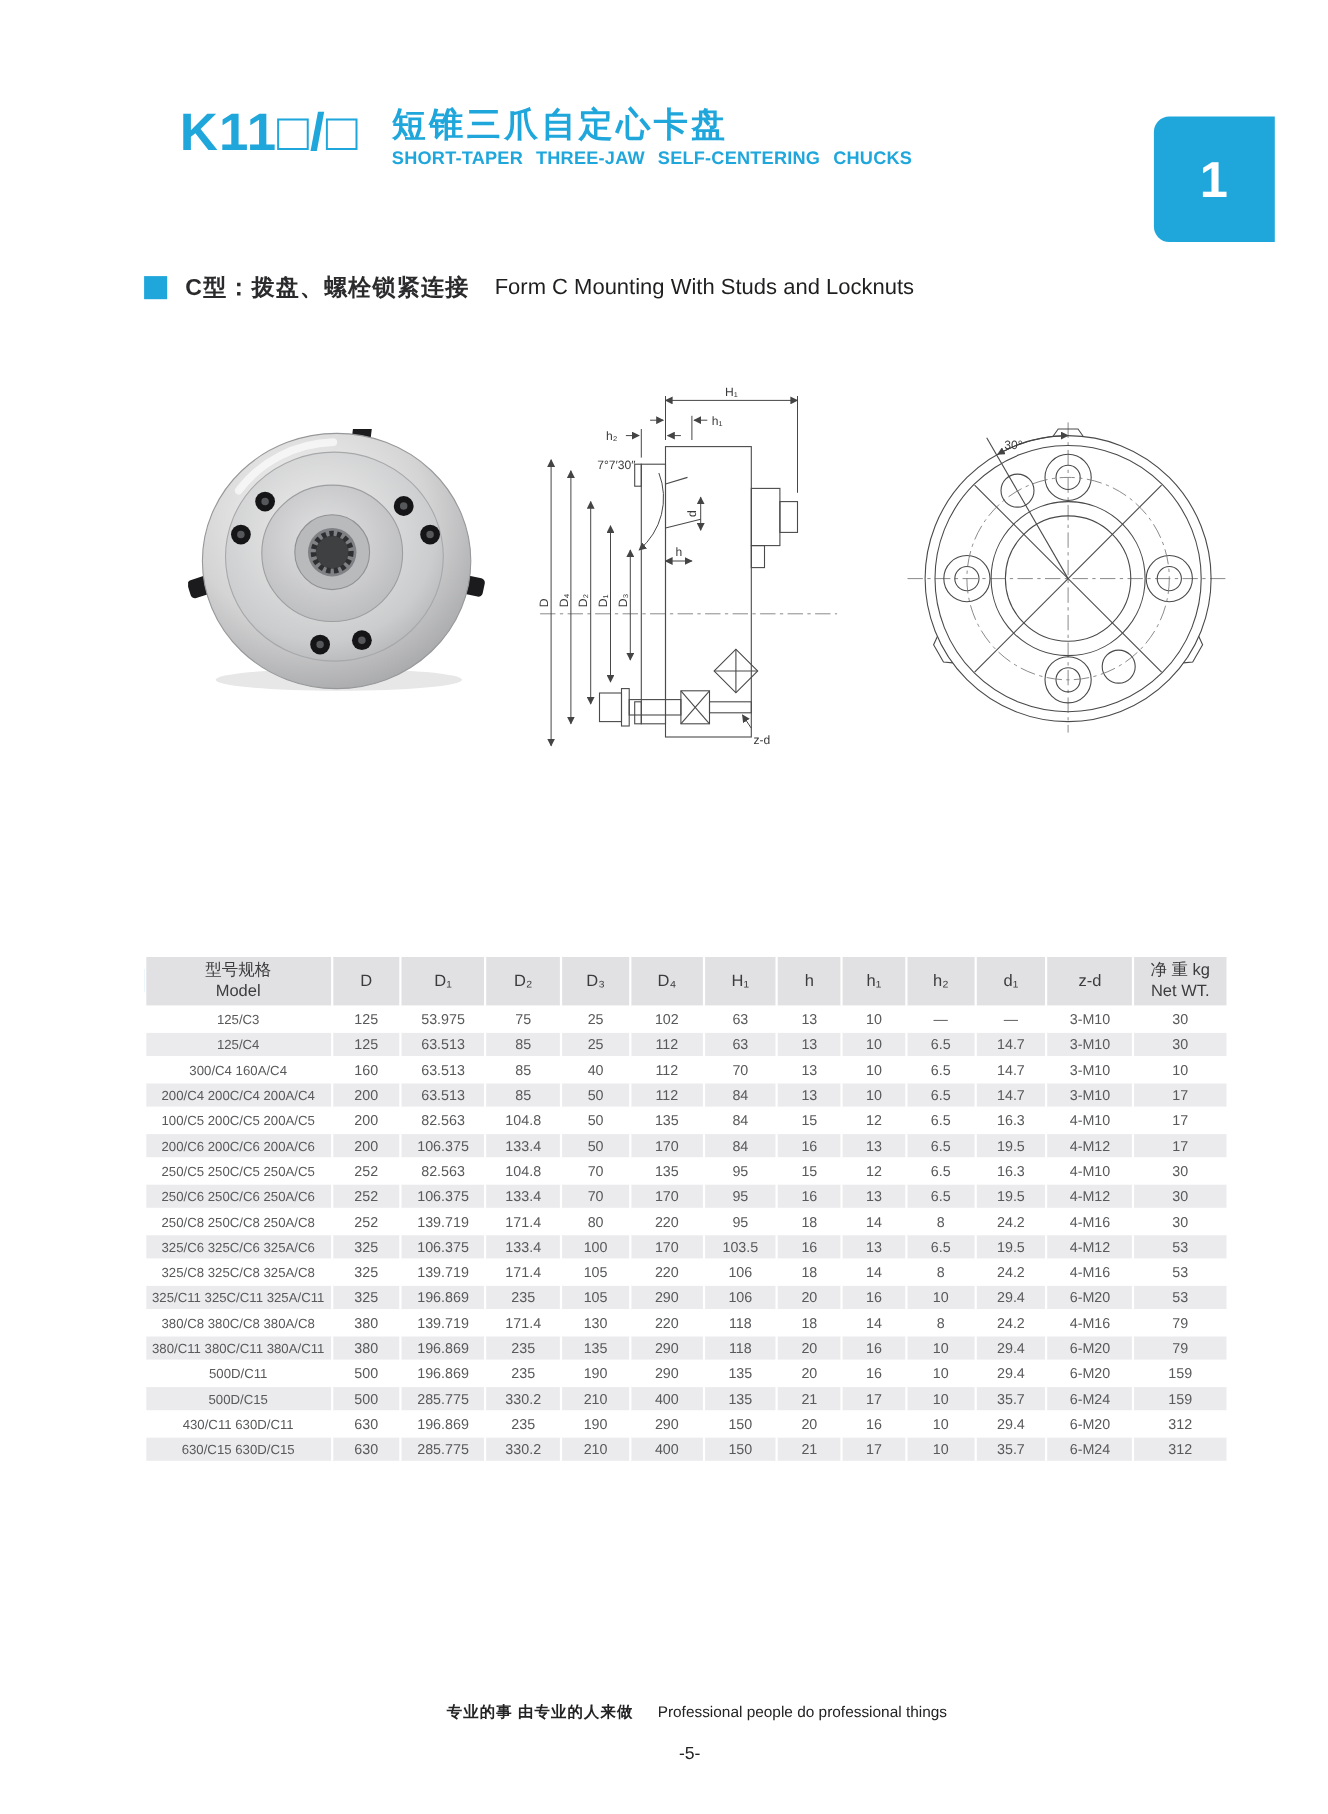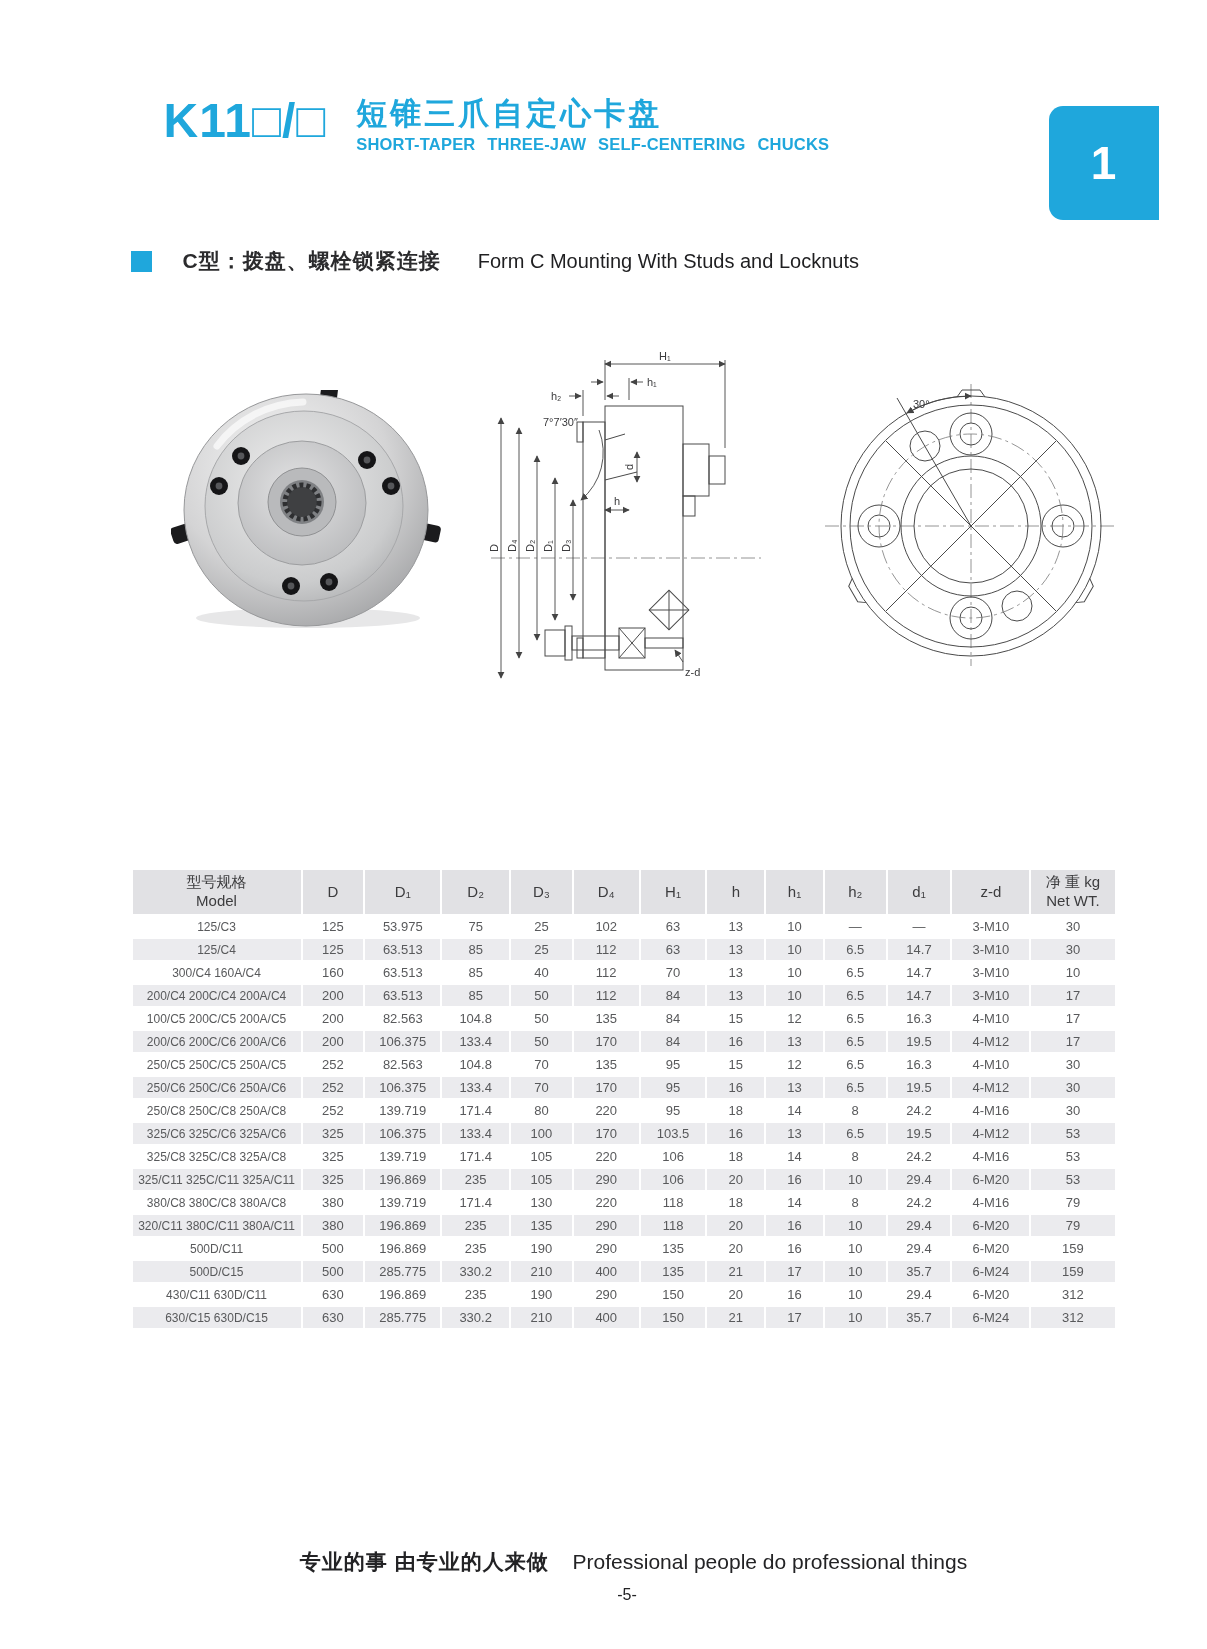--- a/index.html
+++ b/index.html
@@ -18,21 +18,21 @@
   .hdr{position:absolute;left:115px;top:96px;display:flex;align-items:flex-start;gap:30px;}
   .model-code{color:var(--accent);font-size:48px;font-weight:bold;line-height:1.05;letter-spacing:1px;}
   .titles .cn{color:var(--accent);font-size:31px;font-weight:bold;letter-spacing:3px;line-height:1.15;}
   .titles .en{color:var(--accent);font-size:16.5px;font-weight:bold;word-spacing:7px;margin-top:3px;letter-spacing:.2px;}
 
   .page-tab{position:absolute;right:0;top:106px;width:110px;height:114px;background:var(--accent);
     border-radius:14px 0 0 14px;display:flex;align-items:center;justify-content:center;
     color:#fff;font-size:46px;font-weight:bold;}
 
   
-  .sec{position:absolute;left:82px;display:flex;align-items:center;gap:31px;}
+  .sec{position:absolute;left:82px;display:flex;align-items:center;gap:17px;}
   .sec .bullet{width:21px;height:21px;background:var(--accent);flex:0 0 auto;}
   .sec .cn{font-size:21px;color:#2b2b2d;font-weight:bold;letter-spacing:1px;}
   .sec .en{font-size:20px;color:#1f1f21;margin-left:6px;}
   .sec-1{top:247px;}
   .sec-2{top:841px;margin-top:36px;}
 
   
   .fig{position:absolute;}
   .fig-photo{left:122px;top:390px;}
   .fig-section{left:438px;top:348px;}
@@ -48,21 +48,21 @@
   table{border-collapse:collapse;width:986px;table-layout:fixed;}
   th,td{border:2px solid #fff;text-align:center;vertical-align:middle;}
   thead th{background:var(--table-header-bg);height:46px;font-weight:normal;color:#3c3c3e;font-size:15px;line-height:1.2;}
   tbody td{height:23px;font-size:13px;color:var(--body-text);}
   tbody tr:nth-child(even) td{background:var(--row-alt-bg);}
   td.model-cell{font-size:12px;}
   .two-line div{line-height:1.25;}
 
   
   .footer{position:absolute;left:0;width:1157px;text-align:center;}
-  .footer-slogan{top:1548px;font-size:21px;color:#232325;padding-left:13px;}
+  .footer-slogan{top:1548px;font-size:14px;color:#232325;padding-left:13px;}
   .footer-slogan .cn{font-weight:bold;margin-right:18px;letter-spacing:1px;}
   .footer-page{top:1586px;font-size:16px;color:#232325;}
 </style>
 </head>
 <body>
 
 <div class="page">
 
   <div class="hdr">
     <div class="model-code">K11□/□</div>
@@ -492,21 +492,21 @@
             <td>220</td>
             <td>118</td>
             <td>18</td>
             <td>14</td>
             <td>8</td>
             <td>24.2</td>
             <td>4-M16</td>
             <td>79</td>
           </tr>
           <tr>
-            <td class="model-cell">320/C11 380C/C11 380A/C11</td>
+            <td class="model-cell">380/C11 380C/C11 380A/C11</td>
             <td>380</td>
             <td>196.869</td>
             <td>235</td>
             <td>135</td>
             <td>290</td>
             <td>118</td>
             <td>20</td>
             <td>16</td>
             <td>10</td>
             <td>29.4</td>

